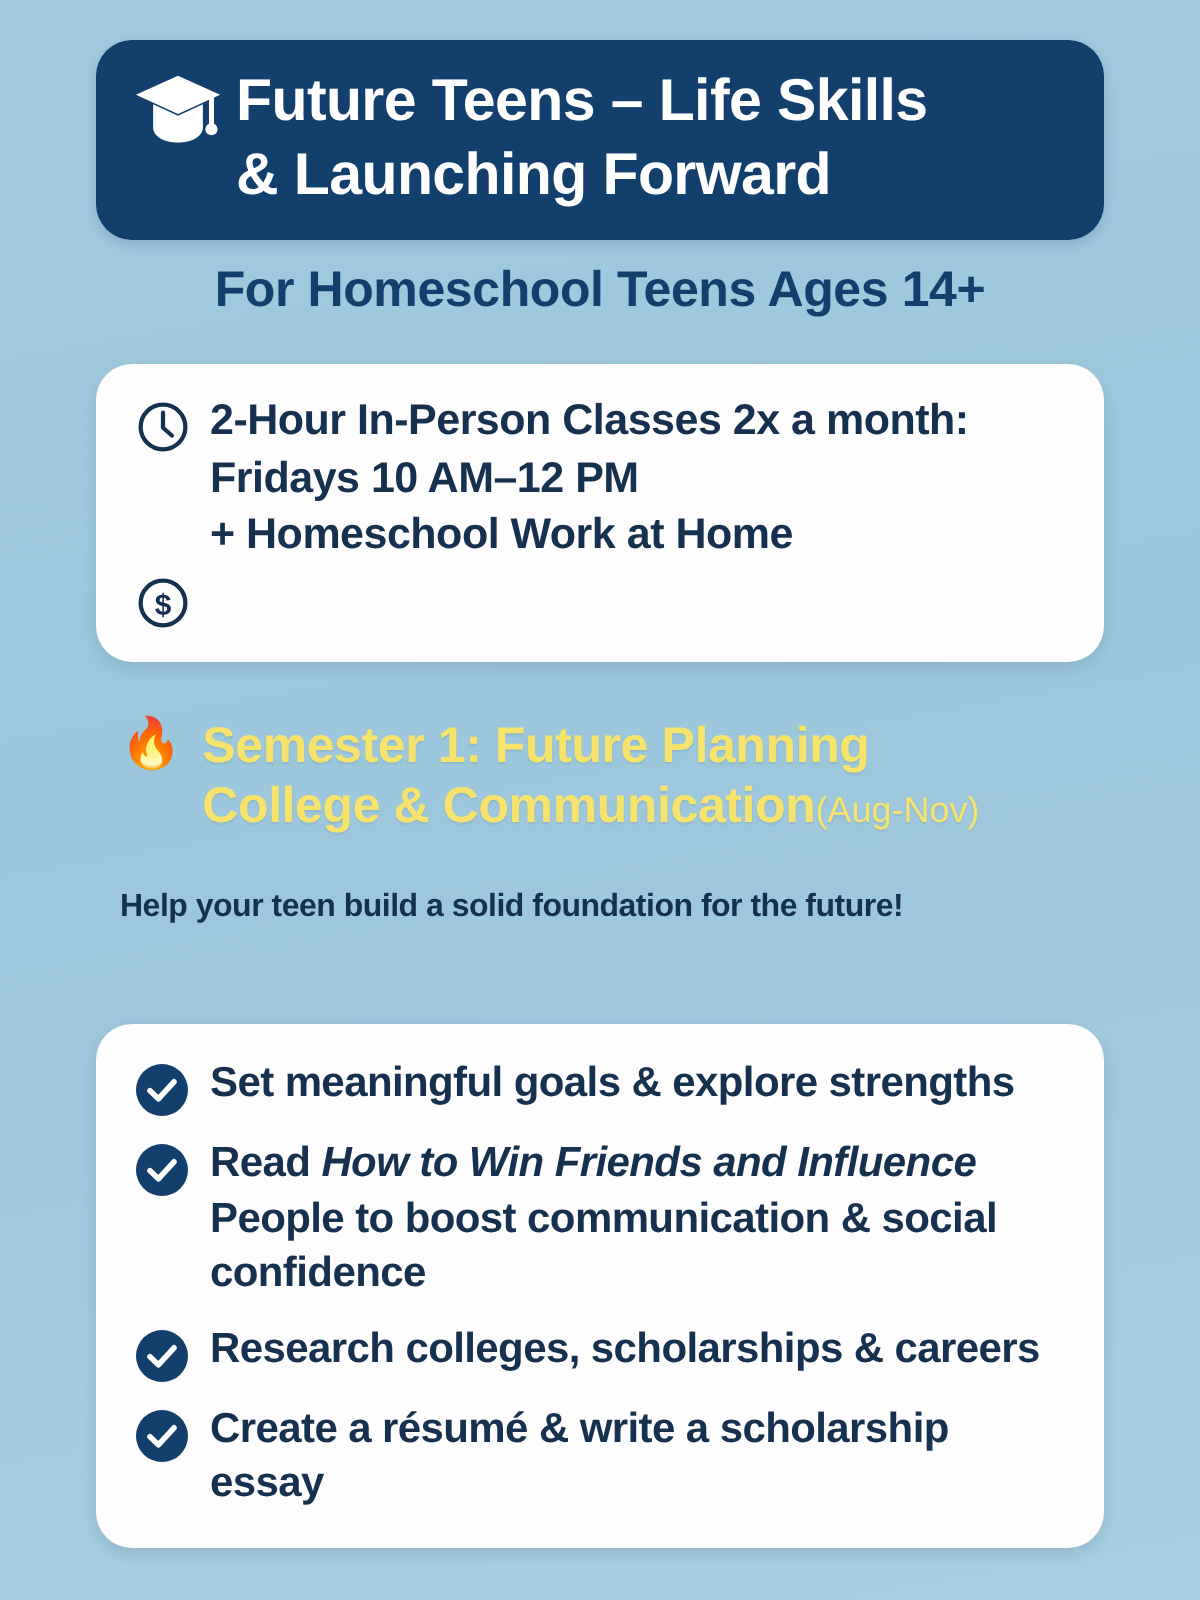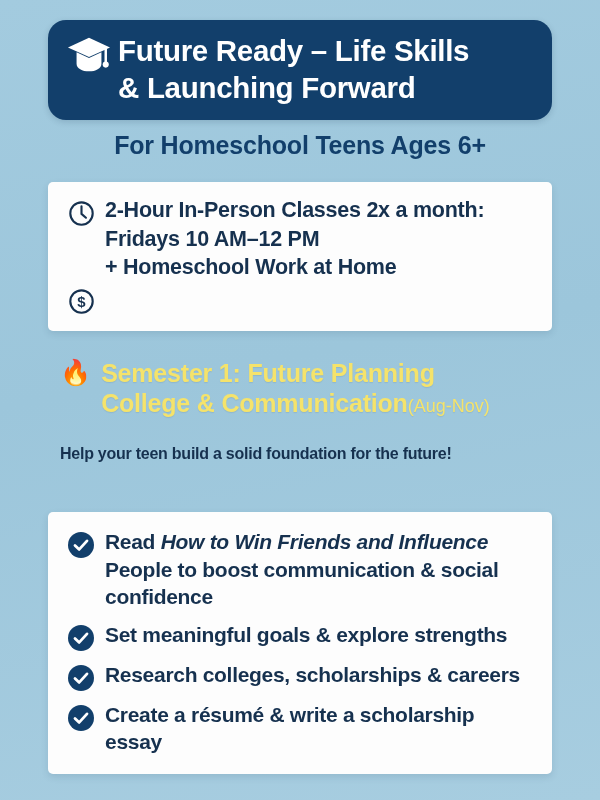--- a/index.html
+++ b/index.html
@@ -64,21 +64,21 @@
     letter-spacing: -0.2px;
   }
 
   
   .card {
     position: absolute;
     left: 48px;
     width: 504px;
     box-sizing: border-box;
     background: #fdfdfd;
-    border-radius: 5px;
+    border-radius: 18px;
     box-shadow: 0 3px 7px rgba(30,60,90,.13);
   }
   #logistics-card {
     top: 182px;
     padding: 14px 18px 14px 20px;
   }
   #outcomes-card {
     top: 512px;
     padding: 16px 18px 18px 20px;
   }
@@ -179,26 +179,26 @@
   <div class="header-card">
     <span class="cap-icon">
       <svg viewBox="0 0 48 46" width="46" height="44" aria-hidden="true">
         <path d="M24 4 L46 14 L24 24 L2 14 Z" fill="#ffffff"></path>
         <path d="M11 19 L11 31 C11 36 17 39 24 39 C31 39 37 36 37 31 L37 19 L24 25 Z" fill="#ffffff"></path>
         <rect x="40.2" y="15" width="2.6" height="15" fill="#ffffff"></rect>
         <circle cx="41.5" cy="32" r="3.2" fill="#ffffff"></circle>
       </svg>
     </span>
     <div>
-      <div class="header-title">Future Ready – Life Skills</div>
+      <div class="header-title">Future Teens – Life Skills</div>
       <div class="header-title">&amp; Launching Forward</div>
     </div>
   </div>
 
-  <div class="subtitle">For Homeschool Teens Ages 6+</div>
+  <div class="subtitle">For Homeschool Teens Ages 14+</div>
 
   <div class="card" id="logistics-card">
 
     <div class="info-row">
       <span class="info-icon">
         <svg viewBox="0 0 28 28" width="27" height="27" aria-hidden="true">
           <circle cx="14" cy="14" r="11.6" fill="none" stroke="#16314f" stroke-width="2.2"></circle>
           <path d="M14 6.6 L14 14.4 L18.6 18.4" fill="none" stroke="#16314f" stroke-width="2.2" stroke-linecap="round" stroke-linejoin="round"></path>
         </svg>
       </span>
@@ -236,40 +236,40 @@
 
   <div class="card" id="outcomes-card">
 
     <div class="check-row">
       <span class="check-icon">
         <svg viewBox="0 0 26 26" width="26" height="26" aria-hidden="true">
           <circle cx="13" cy="13" r="13" fill="#123f6b"></circle>
           <path d="M7 13.4 L11.2 17.4 L19 8.9" fill="none" stroke="#ffffff" stroke-width="2.8" stroke-linecap="round" stroke-linejoin="round"></path>
         </svg>
       </span>
+      <div class="check-text">Set meaningful goals &amp; explore strengths</div>
+    </div>
+
+    <div class="check-row">
+      <span class="check-icon">
+        <svg viewBox="0 0 26 26" width="26" height="26" aria-hidden="true">
+          <circle cx="13" cy="13" r="13" fill="#123f6b"></circle>
+          <path d="M7 13.4 L11.2 17.4 L19 8.9" fill="none" stroke="#ffffff" stroke-width="2.8" stroke-linecap="round" stroke-linejoin="round"></path>
+        </svg>
+      </span>
       <div class="check-text"><span>Read </span><em>How to Win Friends and Influence</em><span> People to boost communication &amp; social confidence</span></div>
     </div>
 
     <div class="check-row">
       <span class="check-icon">
         <svg viewBox="0 0 26 26" width="26" height="26" aria-hidden="true">
           <circle cx="13" cy="13" r="13" fill="#123f6b"></circle>
           <path d="M7 13.4 L11.2 17.4 L19 8.9" fill="none" stroke="#ffffff" stroke-width="2.8" stroke-linecap="round" stroke-linejoin="round"></path>
         </svg>
       </span>
-      <div class="check-text">Set meaningful goals &amp; explore strengths</div>
-    </div>
-
-    <div class="check-row">
-      <span class="check-icon">
-        <svg viewBox="0 0 26 26" width="26" height="26" aria-hidden="true">
-          <circle cx="13" cy="13" r="13" fill="#123f6b"></circle>
-          <path d="M7 13.4 L11.2 17.4 L19 8.9" fill="none" stroke="#ffffff" stroke-width="2.8" stroke-linecap="round" stroke-linejoin="round"></path>
-        </svg>
-      </span>
       <div class="check-text">Research colleges, scholarships &amp; careers</div>
     </div>
 
     <div class="check-row">
       <span class="check-icon">
         <svg viewBox="0 0 26 26" width="26" height="26" aria-hidden="true">
           <circle cx="13" cy="13" r="13" fill="#123f6b"></circle>
           <path d="M7 13.4 L11.2 17.4 L19 8.9" fill="none" stroke="#ffffff" stroke-width="2.8" stroke-linecap="round" stroke-linejoin="round"></path>
         </svg>
       </span>

